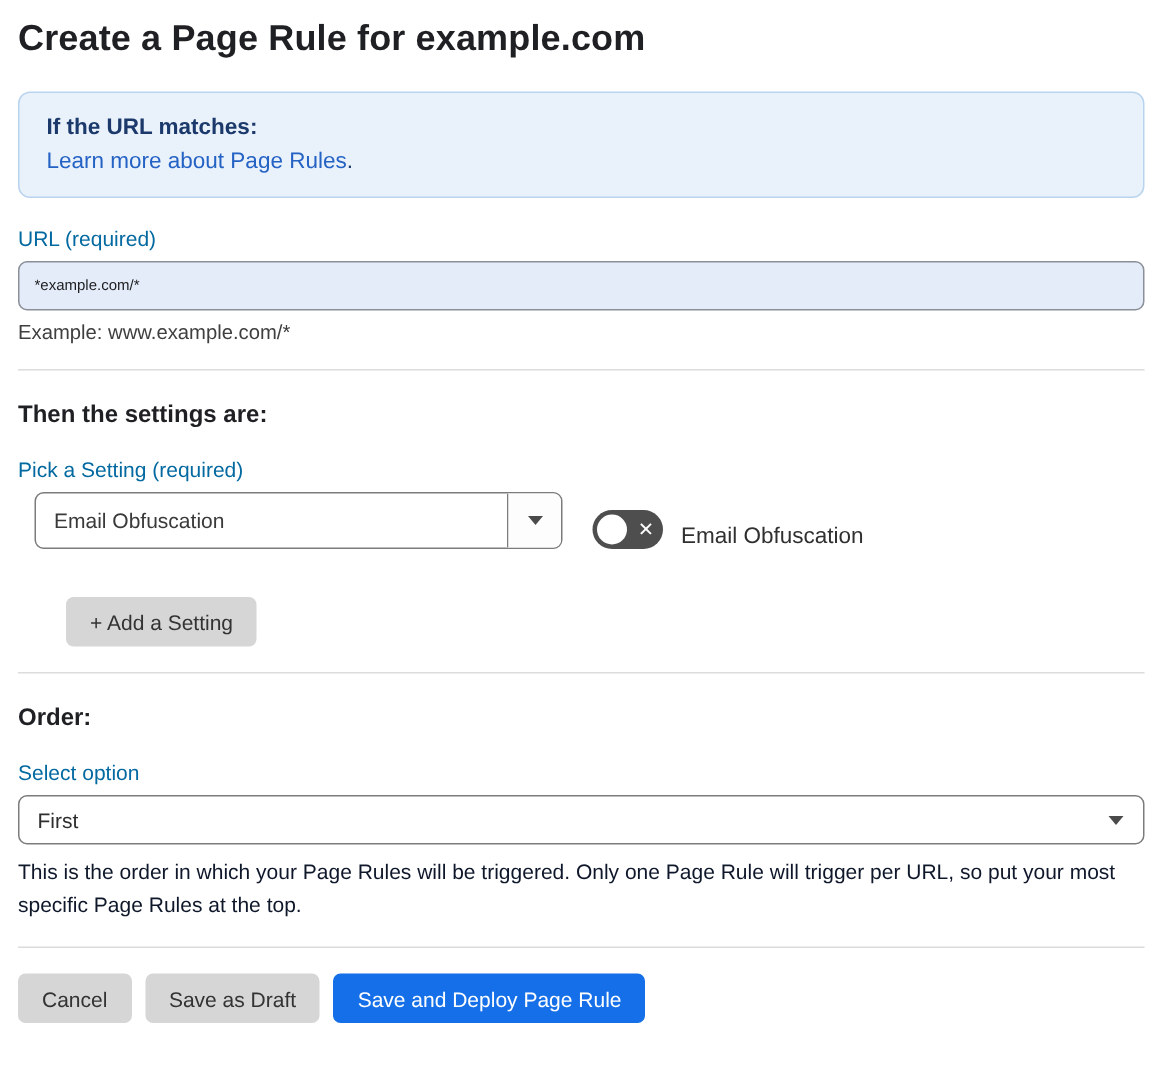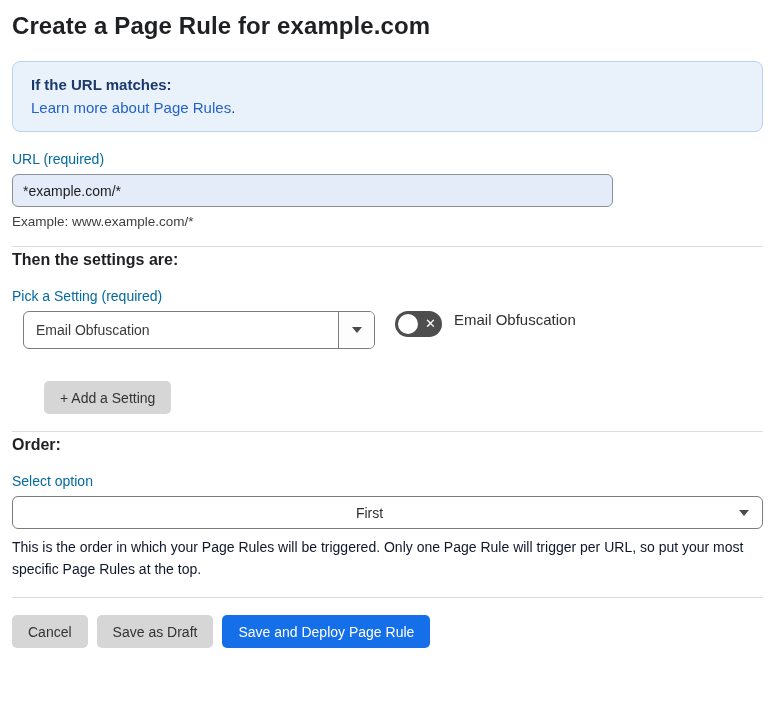--- a/index.html
+++ b/index.html
@@ -35,31 +35,31 @@
     color:var(--info-text);
     font-size:15px;line-height:23px;
   }
   .info-box .info-heading{font-weight:700;margin:0;}
   .info-box .info-body{margin:0;}
   .info-box a.learn-link{
     color:var(--link-blue);cursor:pointer;
   }
   .field-label{font-size:14px;color:#0369a1;margin:19px 0 7px 0;}
   .url-input{
-    display:block;width:601px;height:33px;
+    display:block;width:751px;height:33px;
     background:var(--input-bg);
     border:1px solid #8a8f98;border-radius:6px;
-    padding:0 10px;font-size:14px;color:#1d1d1f;
+    padding:0 10px;font-size:10px;color:#1d1d1f;
     font-family:"Liberation Sans","DejaVu Sans",sans-serif;
     outline:none;
   }
   .example-text{font-size:13.5px;color:#3f3f3f;margin:7px 0 0 0;}
   hr.divider{border:none;border-top:1px solid var(--divider);margin:17px 0 0 0;}
-  h2.section-heading{font-size:16px;font-weight:700;color:var(--text-dark);margin:4px 0 0 0;}
-  .picker-row{display:flex;align-items:flex-start;margin-top:7px;padding-left:11px;}
+  h2.section-heading{font-size:16px;font-weight:700;color:var(--text-dark);margin:21px 0 0 0;}
+  .picker-row{display:flex;align-items:flex-end;margin-top:7px;padding-left:11px;}
   .select-box{
     display:flex;align-items:stretch;background:#fff;
     border:1px solid #7c7c7c;border-radius:6px;height:38px;
     width:352px;cursor:pointer;
   }
   .select-box .select-value{
     flex:1;display:flex;align-items:center;
     padding:0 12px;font-size:14px;color:#3a3a3a;
   }
   .select-box .select-arrow-btn{
@@ -90,21 +90,21 @@
     background:var(--gray-btn);color:#333;border:none;border-radius:5px;
     height:33px;padding:0 16px;font-size:14px;cursor:pointer;
     font-family:"Liberation Sans","DejaVu Sans",sans-serif;
     margin-left:32px;
   }
   .wide-select{
     display:flex;align-items:center;background:#fff;
     border:1px solid #7c7c7c;border-radius:6px;height:33px;
     width:751px;cursor:pointer;margin-top:7px;
   }
-  .wide-select .select-value{flex:1;padding:0 12px;font-size:14px;color:#2e2e2e;text-align:center;}
+  .wide-select .select-value{flex:1;padding:0 12px;font-size:14px;color:#2e2e2e;}
   .wide-select .chevron-wrap{padding:0 13px;display:flex;align-items:center;}
   .help-text{font-size:14px;color:#0f172a;line-height:22px;margin:7px 0 0 0;max-width:748px;}
   .footer-actions{display:flex;align-items:center;gap:9px;margin-top:17px;}
   .btn{
     height:33px;padding:0 16px;border:none;border-radius:5px;
     font-size:14px;cursor:pointer;
     font-family:"Liberation Sans","DejaVu Sans",sans-serif;
   }
   .btn.gray{background:var(--gray-btn);color:#333;}
   .btn.primary{background:var(--accent-blue);color:#fff;}

